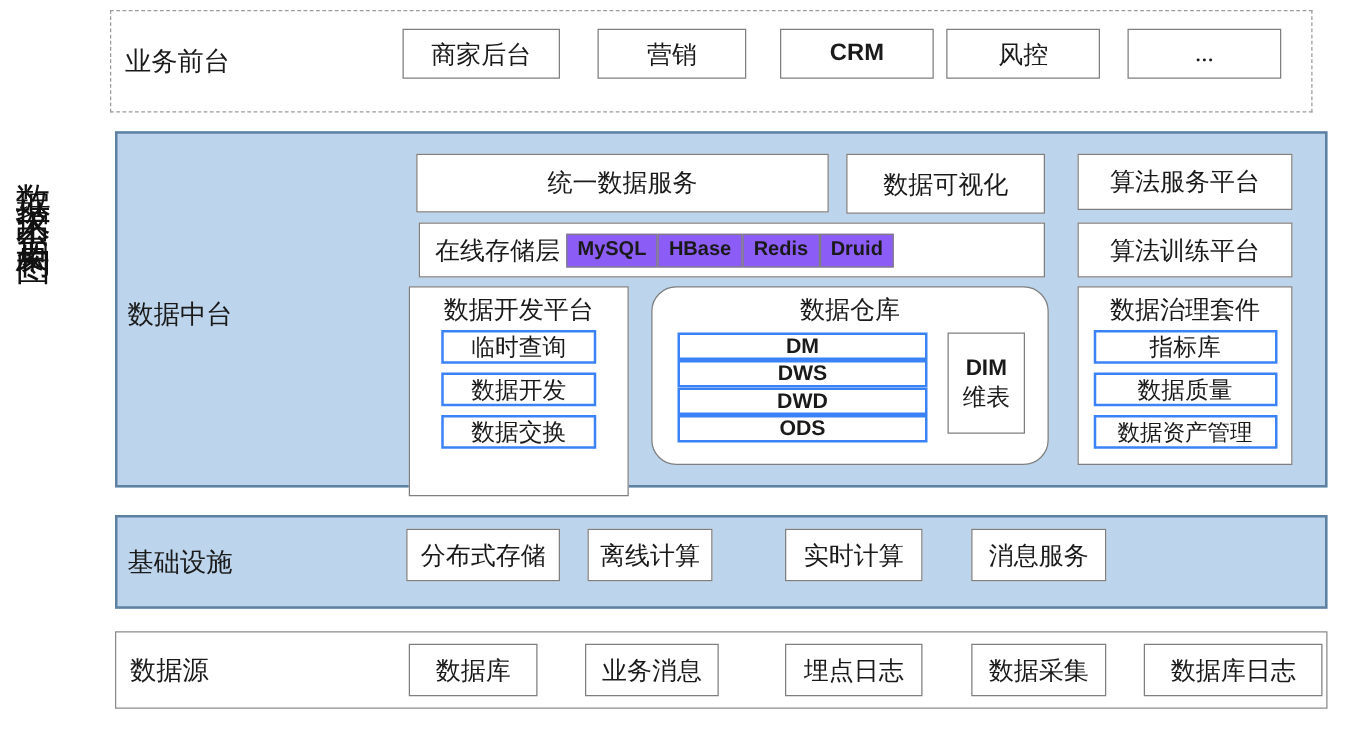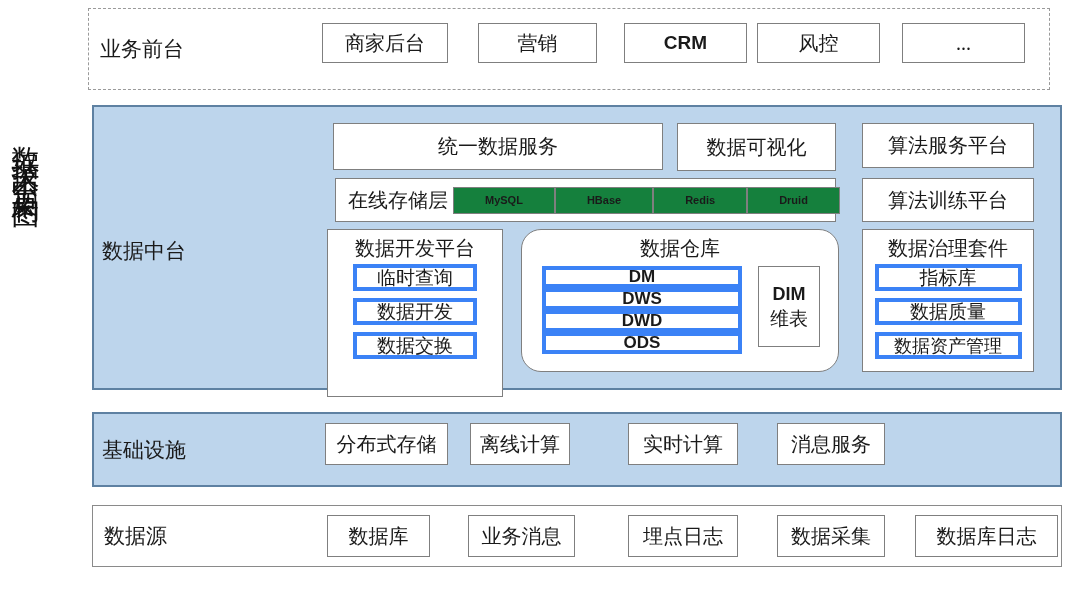--- a/index.html
+++ b/index.html
@@ -26,33 +26,33 @@
 
   .wbox {
     position:absolute; box-sizing:border-box; background:#ffffff;
     border:1px solid #7f7f7f; display:flex; align-items:center; justify-content:center;
     font-size:20px; white-space:nowrap;
   }
   .latin { font-family:"Liberation Sans","DejaVu Sans",sans-serif; font-weight:700; }
 
   .storage-row { justify-content:flex-start; padding-left:12px; gap:0; }
   .chip {
-    box-sizing:border-box; border:1px solid #7f7f7f; background:#15803d;
-    height:27px; padding:0 31px; display:flex; align-items:center;
-    font-family:"Liberation Sans","DejaVu Sans",sans-serif; font-weight:700; font-size:11px;
+    box-sizing:border-box; border:1px solid #7f7f7f; background:#8b5cf6;
+    height:27px; padding:0 8px; display:flex; align-items:center;
+    font-family:"Liberation Sans","DejaVu Sans",sans-serif; font-weight:700; font-size:16px;
   }
   .storage-label { font-size:20px; margin-right:5px; }
 
   .panel {
     position:absolute; box-sizing:border-box; background:#ffffff;
     border:1px solid #7f7f7f; display:flex; flex-direction:column; align-items:center;
   }
   .panel-title { font-size:20px; line-height:32px; height:32px; margin-top:2px; }
   .sbox {
-    box-sizing:border-box; border:4px solid #3b82f6; background:#fff;
+    box-sizing:border-box; border:2px solid #3b82f6; background:#fff;
     display:flex; align-items:center; justify-content:center;
     font-size:19px; white-space:nowrap;
   }
   .col { display:flex; flex-direction:column; gap:7px; align-items:center; }
 
   .wh-body { display:flex; width:100%; padding:2px 0 0 20px; box-sizing:border-box; }
   .wh-layers { display:flex; flex-direction:column; gap:0; }
   .wh-layers .sbox { width:200px; height:22px; font-size:17px; }
   .dim-box {
     box-sizing:border-box; border:1px solid #7f7f7f; background:#fff;

